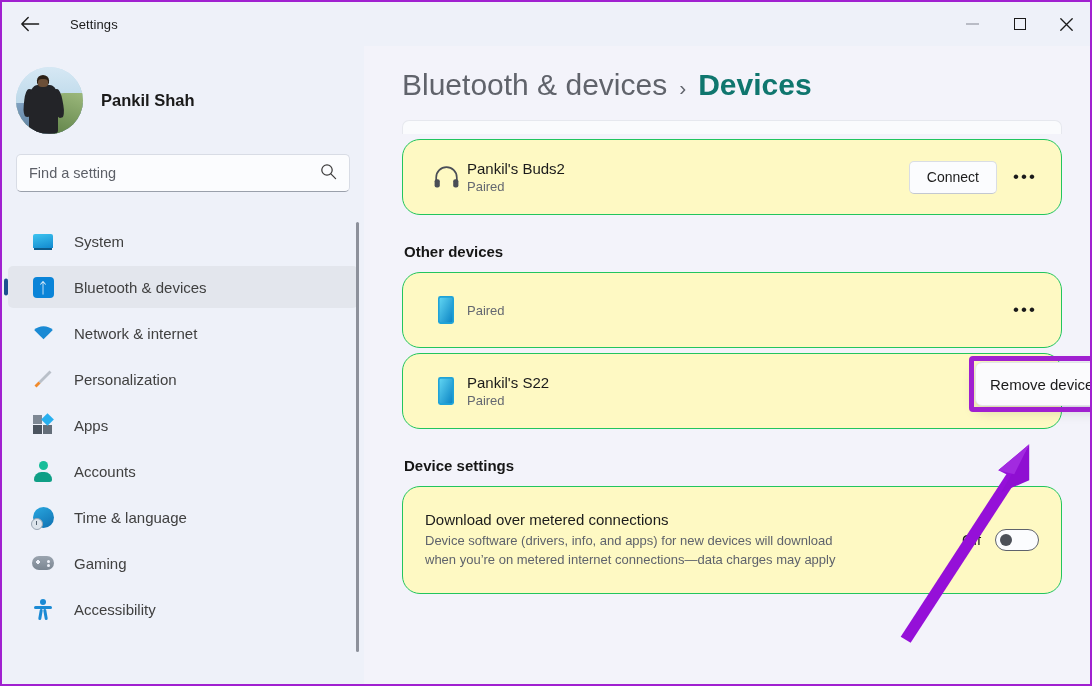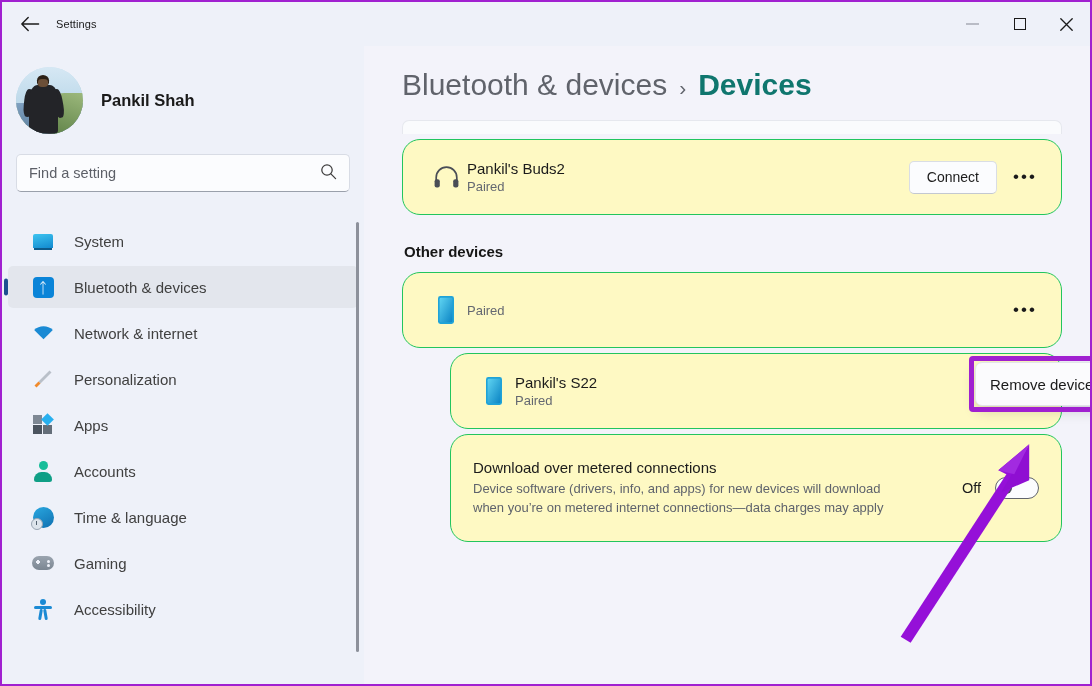--- a/index.html
+++ b/index.html
@@ -34,22 +34,22 @@
   }
   .back-btn {
     width: 40px; height: 32px;
     margin-left: 8px;
     display: flex; align-items: center; justify-content: center;
     border-radius: 4px;
     cursor: pointer;
   }
   .back-btn svg { display: block; }
   .app-title {
-    margin-left: 6px;
-    font-size: 11px;
+    margin-left: 20px;
+    font-size: 13px;
     color: #1b1b1b;
     letter-spacing: .1px;
   }
   .wincontrols {
     margin-left: auto;
     display: flex;
     height: 44px;
   }
   .wc {
     width: 47px; height: 44px;
@@ -238,21 +238,21 @@
     border-bottom: none;
     border-radius: 7px 7px 0 0;
     margin-bottom: 5px;
   }
 
   .card {
     background: #fef9c3;
     border: 1px solid #22c55e;
     border-radius: 18px;
   }
-  .card + .card { margin-top: 5px; margin-left: 48px; }
+  .card + .card { margin-top: 5px; }
 
   .devrow {
     height: 74px;
     display: flex;
     align-items: center;
     padding: 0 18px 0 22px;
   }
   .dev-ico { width: 42px; flex: 0 0 42px; display: flex; align-items: center; justify-content: center; }
   .dev-text { flex: 1 1 auto; display: flex; flex-direction: column; justify-content: center; gap: 2px; }
   .dev-name { font-size: 15px; color: #1b1b1b; }
@@ -579,20 +579,21 @@
               </svg>
             </span>
             <span class="dev-text">
               <span class="dev-name">Pankil's S22</span>
               <span class="dev-status">Paired</span>
             </span>
             <span class="dots-btn">•••</span>
           </div>
         </div>
 
+        <div class="section-title">Device settings</div>
 
         <div class="card">
           <div class="setting-row">
             <span class="setting-text">
               <span class="setting-title" style="display:block">Download over metered connections</span>
               <span class="setting-desc" style="display:block">Device software (drivers, info, and apps) for new devices will download when you’re on metered internet connections—data charges may apply</span>
             </span>
             <span class="toggle-wrap">
               <span class="toggle-label">Off</span>
               <span class="toggle">

